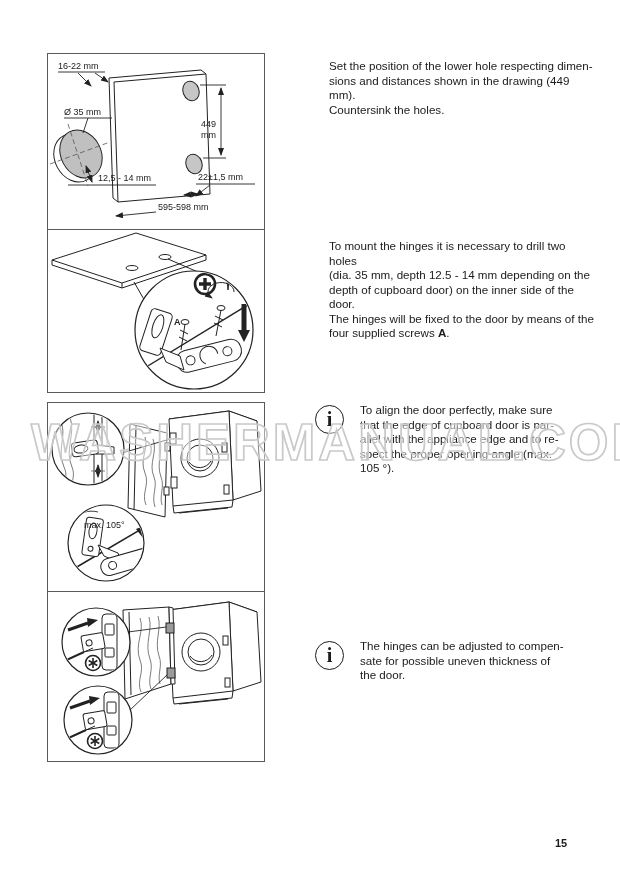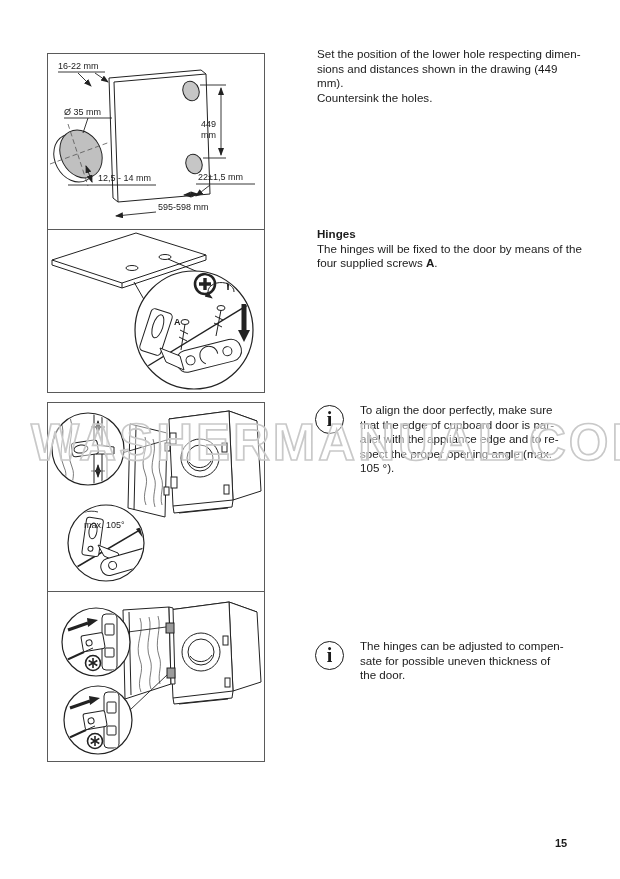--- a/index.html
+++ b/index.html
@@ -13,21 +13,21 @@
     position:absolute; left:47px; width:218px;
     border:1px solid #5a5a5a; background:#fff;
   }
   .dbox svg { display:block; }
   svg text { font-size:9px; fill:#1b1b1b; font-family:"Liberation Sans","DejaVu Sans",sans-serif; }
   .tblock { position:absolute; left:317px; width:290px; }
   .h {
     font-size:11.6px; line-height:14.5px; font-weight:bold; margin:0; padding:0;
   }
   .body-text {
-    font-size:11.6px; line-height:14.5px; margin:0; padding:0; white-space:pre-line;
+    font-size:11.6px; line-height:14.5px; margin:12px; padding:0; white-space:pre-line;
   }
   .note { position:absolute; left:315px; width:293px; }
   .note-icon {
     position:absolute; left:0; top:2px; width:29px; height:29px;
     border:1.6px solid #1b1b1b; border-radius:50%;
     text-align:center; font-family:"Liberation Serif","DejaVu Serif",serif;
     font-weight:bold; font-size:20px; line-height:26px; color:#1b1b1b;
   }
   .note-text {
     margin:0 0 0 45px; font-size:11.6px; line-height:14.5px; white-space:pre-line;
@@ -306,22 +306,25 @@
       </g>
     </svg>
   </div>
 
   <p class="body-text tblock" style="top:47px">Set the position of the lower hole respecting dimen-
 sions and distances shown in the drawing (449
 mm).
 Countersink the holes.</p>
 
   <div class="tblock" style="top:227px">
-    <h3 class="h">Hinges</h3>
-    <p class="body-text"><span>The hinges will be fixed to the door by means of the
+    <p class="body-text"><span>To mount the hinges it is necessary to drill two holes
+(dia. 35 mm, depth 12.5 - 14 mm depending on the
+depth of cupboard door) on the inner side of the
+door.
+</span><span>The hinges will be fixed to the door by means of the
 four supplied screws </span><b>A</b><span>.</span></p>
   </div>
 
   <div class="note" style="top:403px">
     <div class="note-icon"><span>i</span></div>
     <p class="note-text">To align the door perfectly, make sure
 that the edge of cupboard door is par-
 allel with the appliance edge and to re-
 spect the proper opening angle (max.
 105 °).</p>

